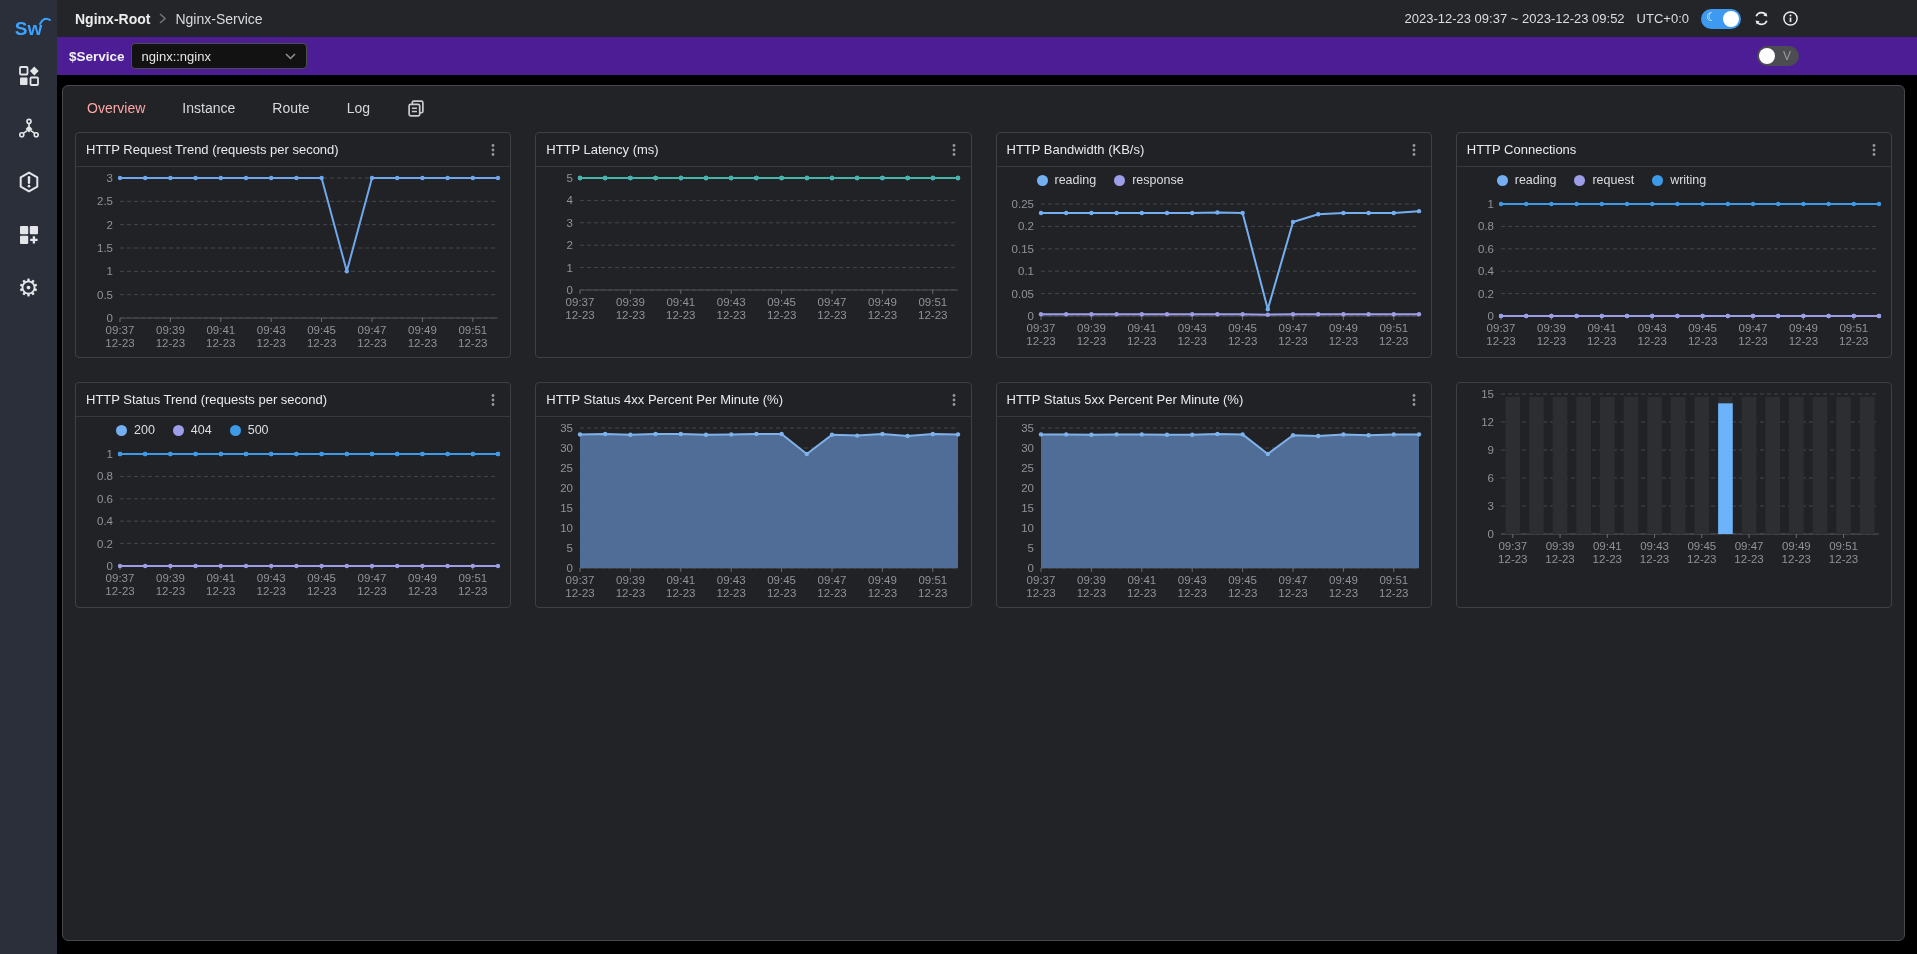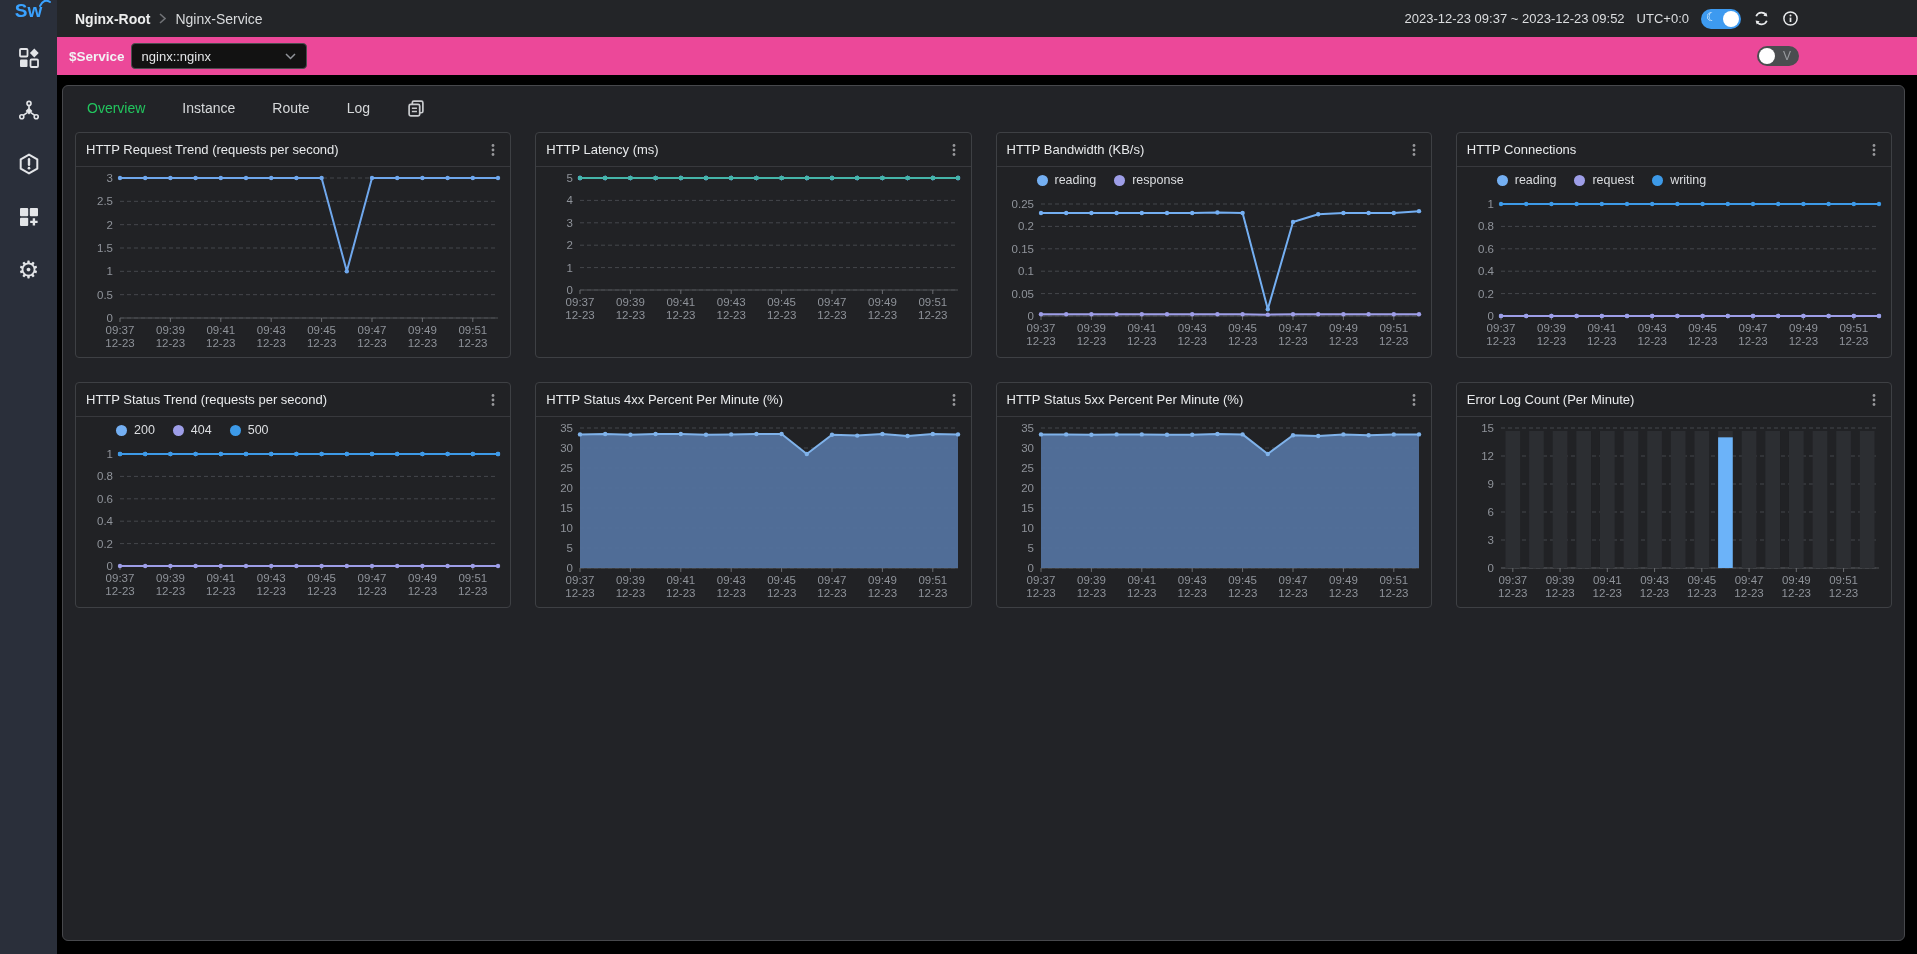--- a/index.html
+++ b/index.html
@@ -1,46 +1,46 @@
 <!DOCTYPE html>
 <html><head>
 <meta charset="utf-8">
 <style>
   html,body{margin:0;padding:0}
   body{width:1917px;height:954px;background:#000;font-family:"Liberation Sans",sans-serif;color:#e6e8ea;overflow:hidden;position:relative}
   svg{font-family:inherit}
   
   .sidebar{position:absolute;left:0;top:0;width:57px;height:954px;background:#2a2f3a;display:flex;flex-direction:column;align-items:center;z-index:5}
-  .logo{margin-top:0;font-size:19px;font-weight:bold;color:#3aa2ff;position:relative;line-height:22px}
+  .logo{margin-top:18px;font-size:19px;font-weight:bold;color:#3aa2ff;position:relative;line-height:22px}
   .logo svg{position:absolute;top:-2px;right:-9px}
   .nav{margin-top:24px;display:flex;flex-direction:column;gap:29px;align-items:center}
   .nav-ic{width:24px;height:24px;cursor:pointer;display:flex;align-items:center;justify-content:center}
   .gear-glyph{font-size:24px;color:#e3e5e8;line-height:24px}
   
   .topbar{margin-left:57px;height:37px;background:#232528;display:flex;align-items:center;padding:0 118px 0 18px;box-sizing:border-box}
   .crumbs{display:flex;align-items:center;gap:9px;font-size:14px}
   .crumb-root{font-weight:bold;color:#eceded}
   .crumb-cur{color:#d8dadc}
   .topbar-right{margin-left:auto;display:flex;align-items:center;gap:12px;font-size:13px;color:#dcdee0}
   .theme-toggle{width:40px;height:20px;border-radius:10px;background:#3d9af0;position:relative;cursor:pointer;flex:0 0 auto}
   .theme-knob{position:absolute;right:2px;top:2px;width:16px;height:16px;border-radius:50%;background:#fff}
   .moon{position:absolute;left:5px;top:1px;font-size:12px;color:#fff}
   .icon-btn{cursor:pointer;display:flex;align-items:center}
   
-  .filterbar{margin-left:57px;height:38px;background:#ec4899;display:flex;align-items:center;padding:0 118px 0 12px;box-sizing:border-box}
+  .filterbar{margin-left:57px;height:38px;background:#4c1d95;display:flex;align-items:center;padding:0 118px 0 12px;box-sizing:border-box}
   .var-label{font-size:13.5px;font-weight:600;color:#f2f3f5}
   .select{margin-left:6px;width:176px;height:26px;background:#121212;border:1px solid #4c4d50;border-radius:4px;display:flex;align-items:center;justify-content:space-between;padding:0 10px;font-size:13px;color:#e3e5e7;cursor:pointer;box-sizing:border-box}
   .view-toggle{margin-left:auto;width:42px;height:20px;border-radius:10px;background:#4b4d50;position:relative;cursor:pointer}
   .view-knob{position:absolute;left:2px;top:2px;width:16px;height:16px;border-radius:50%;background:#fff}
   .view-label{position:absolute;right:8px;top:3px;font-size:12px;color:#9a9ca0}
   
   .panel{position:absolute;left:62px;top:85px;width:1843px;height:856px;background:#222327;border:1px solid #47484c;border-radius:6px;box-sizing:border-box}
   .tabbar{height:44px;display:flex;align-items:center;gap:37px;padding:0 12px 0 24px}
   .tab{font-size:14px;color:#d6d8da;cursor:pointer}
-  .tab.active{color:#22c55e}
+  .tab.active{color:#fca5a5}
   .grid{display:grid;grid-template-columns:repeat(4,1fr);gap:24px;padding:2px 12px 0 12px}
   .card{height:226px;background:#212225;border:1px solid #3e4044;border-radius:4px;box-sizing:border-box;display:flex;flex-direction:column;overflow:hidden}
   .card-h{flex:0 0 33px;display:flex;align-items:center;justify-content:space-between;padding:0 10px;border-bottom:1px solid #38393d}
   .card-title{font-size:13px;color:#e8eaec}
   .kebab{cursor:pointer}
   .card-b{flex:1;display:flex;flex-direction:column;padding:0 4px}
   .legend{display:flex;gap:18px;align-items:center;height:26px;padding-left:36px;font-size:12.5px;color:#dcdee1}
   .legend span.lg{display:flex;align-items:center;cursor:pointer}
   .lg-dot{width:11px;height:11px;border-radius:50%;display:inline-block;margin-right:7px}
   .chart{display:block}
@@ -815,28 +815,20 @@
             <circle cx="292" cy="18.199999999999992" r="2.2" fill="#7fb2ea"></circle>
             <circle cx="317.2" cy="19.000000000000004" r="2.2" fill="#7fb2ea"></circle>
             <circle cx="342.4" cy="17.4" r="2.2" fill="#7fb2ea"></circle>
             <circle cx="367.6" cy="18.199999999999992" r="2.2" fill="#7fb2ea"></circle>
             <circle cx="392.8" cy="17.4" r="2.2" fill="#7fb2ea"></circle>
             <circle cx="418" cy="17.4" r="2.2" fill="#7fb2ea"></circle>
           </svg>
     </div>
   </div>
       <div class="card">
-    <div class="card-h">
-      <span class="card-title">Error Log Count (Per Minute)</span>
-      <svg class="kebab" width="14" height="14" viewBox="0 0 14 14">
-        <circle cx="7" cy="2.5" r="1.4" fill="#97989b"></circle>
-            <circle cx="7" cy="7" r="1.4" fill="#97989b"></circle>
-            <circle cx="7" cy="11.5" r="1.4" fill="#97989b"></circle>
-      </svg>
-    </div>
     <div class="card-b">
 
       <svg class="chart" width="430" height="185" viewBox="0 0 430 185">
             <line x1="40" x2="418" y1="151" y2="151" stroke="#45474c" stroke-width="1" stroke-dasharray="4 3"></line>
             <text x="33" y="155" text-anchor="end" fill="#8f939a" font-size="11.5">0</text>
             <line x1="40" x2="418" y1="123" y2="123" stroke="#45474c" stroke-width="1" stroke-dasharray="4 3"></line>
             <text x="33" y="127" text-anchor="end" fill="#8f939a" font-size="11.5">3</text>
             <line x1="40" x2="418" y1="95" y2="95" stroke="#45474c" stroke-width="1" stroke-dasharray="4 3"></line>
             <text x="33" y="99" text-anchor="end" fill="#8f939a" font-size="11.5">6</text>
             <line x1="40" x2="418" y1="67" y2="67" stroke="#45474c" stroke-width="1" stroke-dasharray="4 3"></line>

